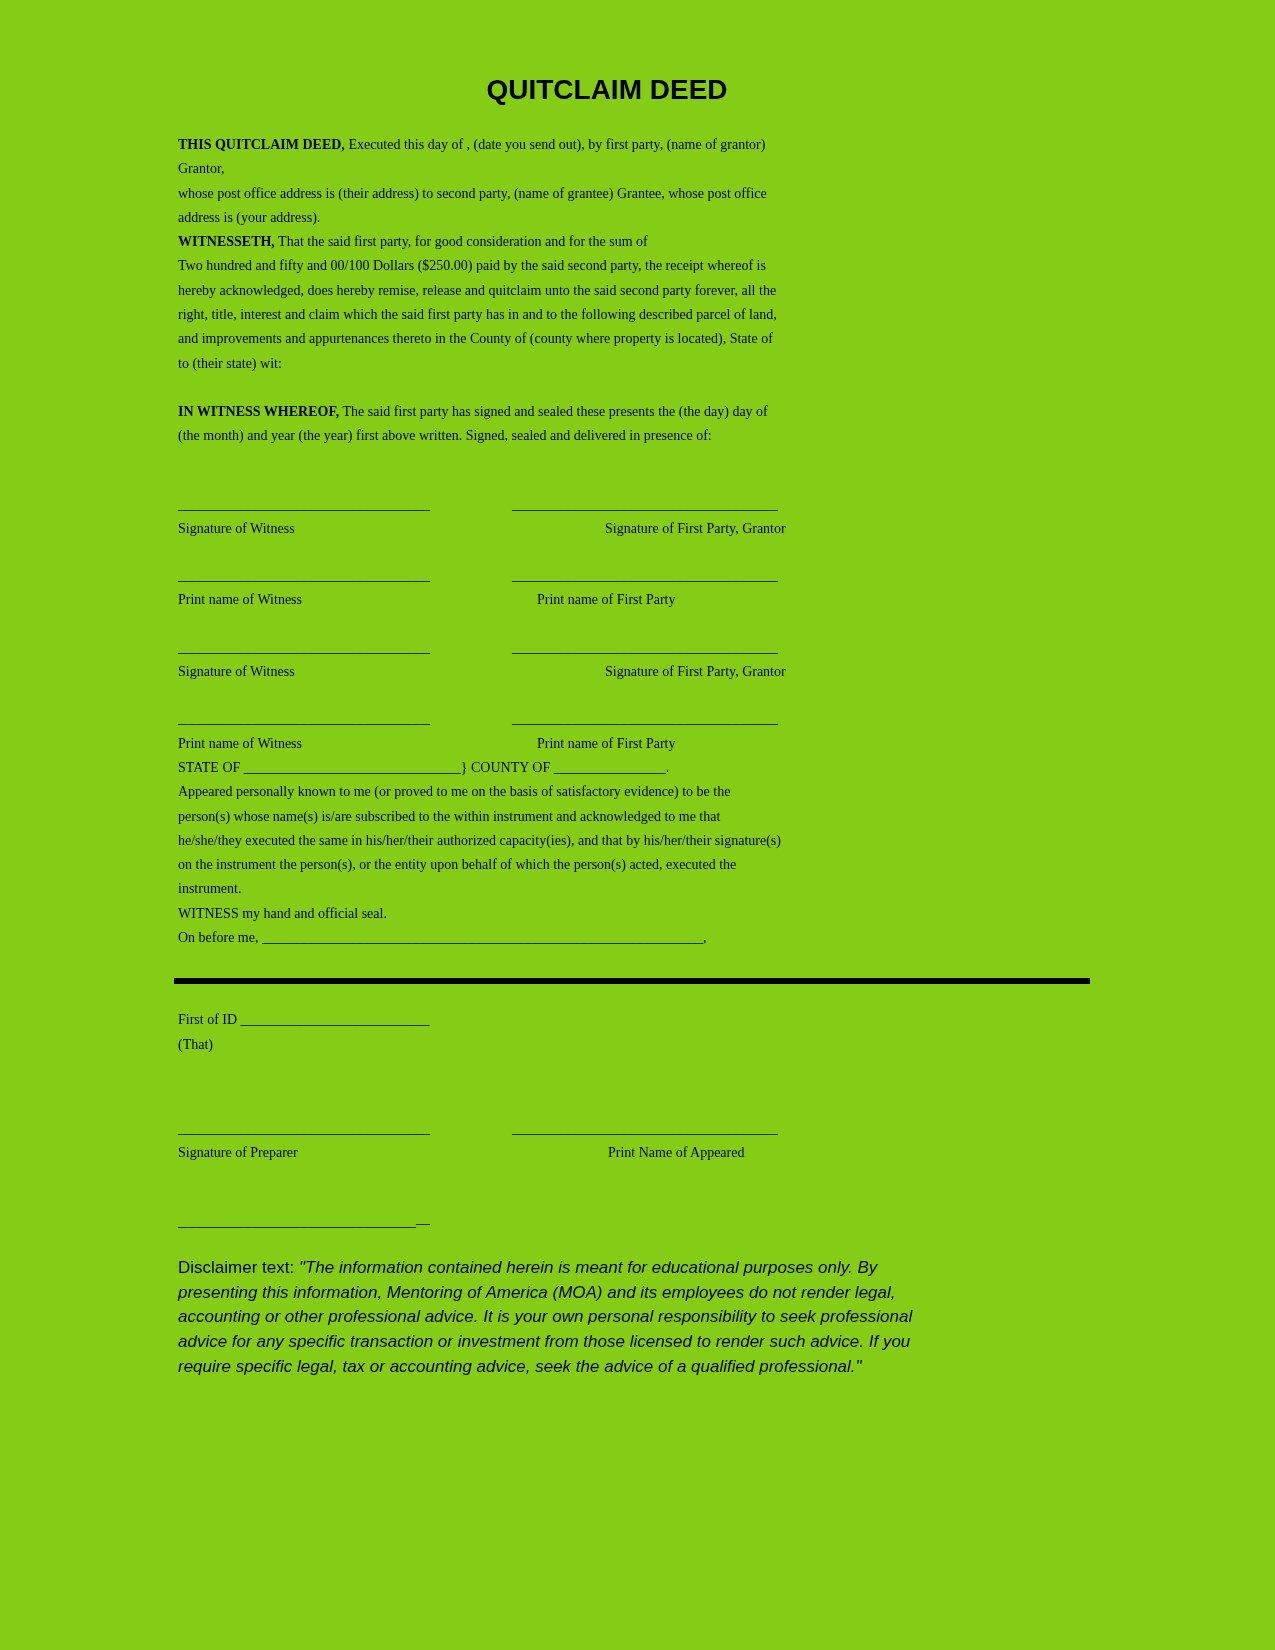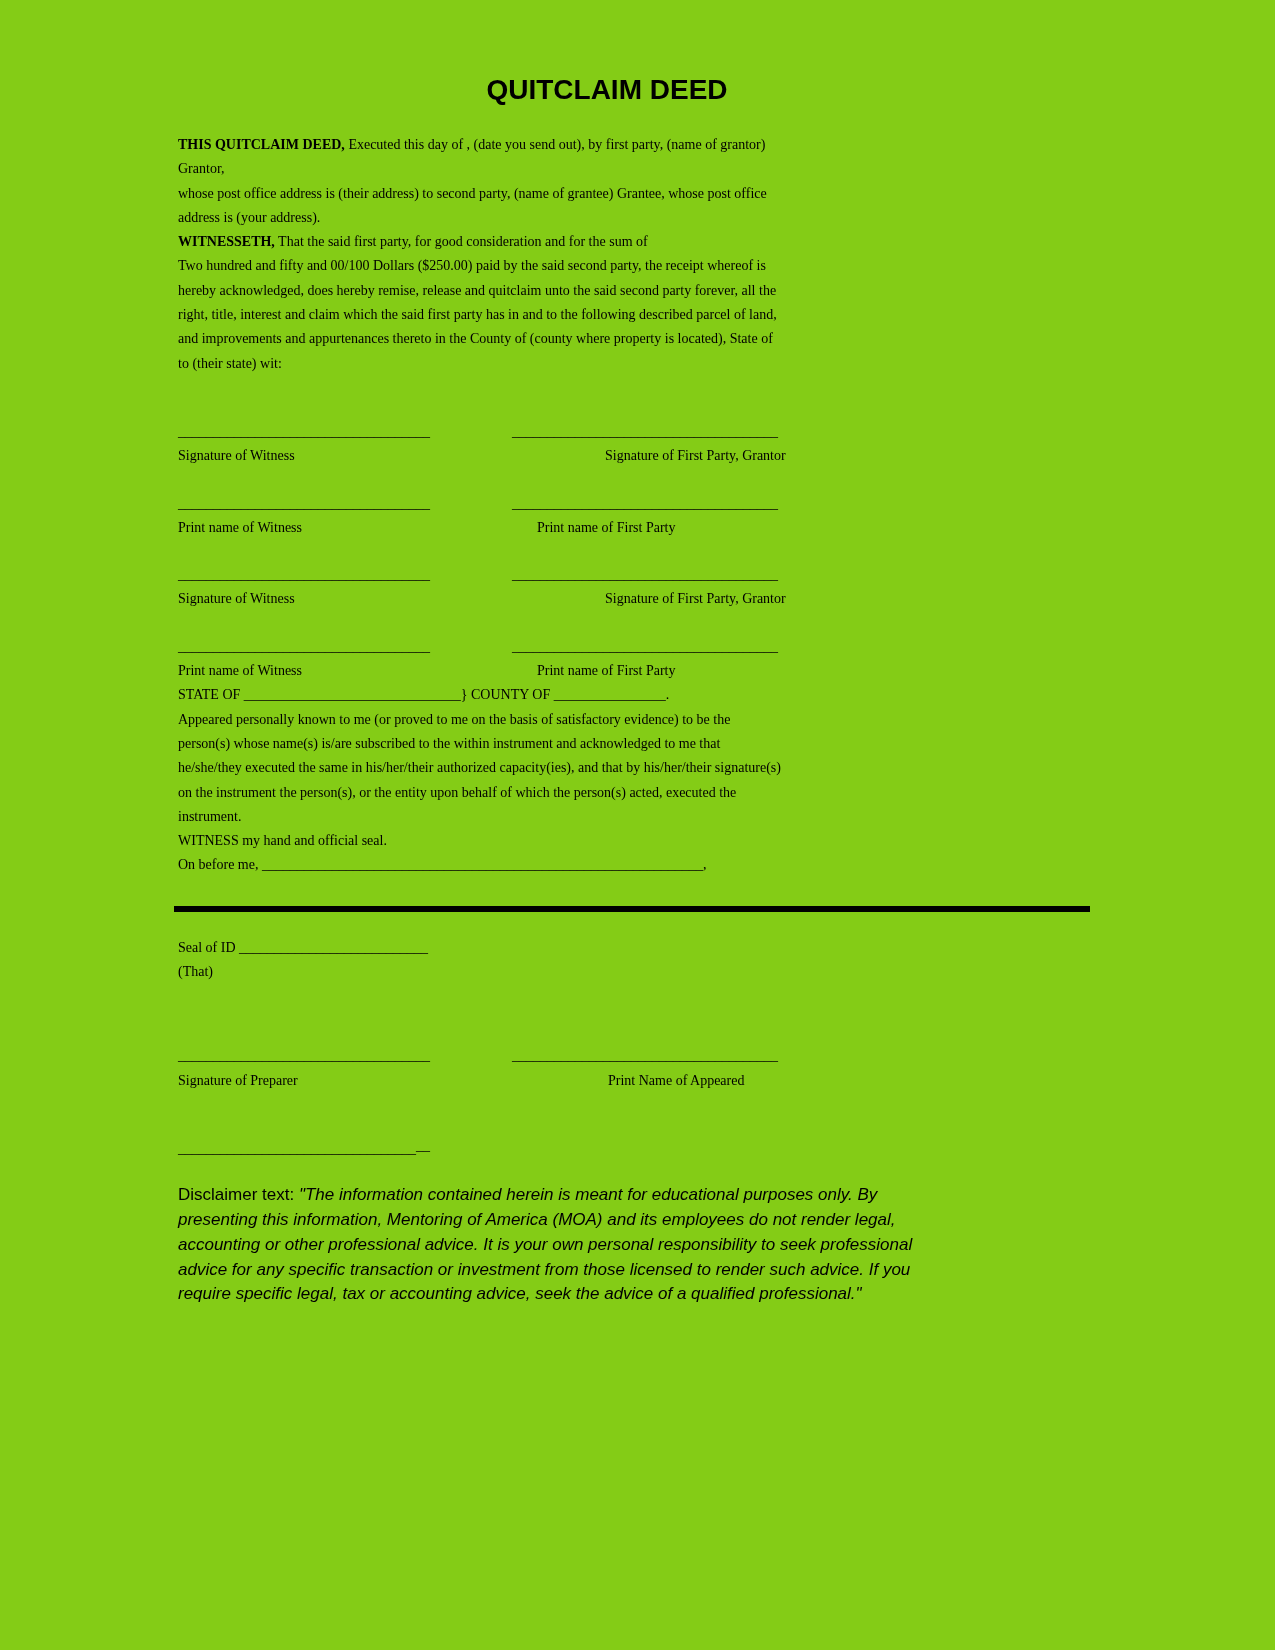--- a/index.html
+++ b/index.html
@@ -80,20 +80,22 @@
 whose post office address is (their address) to second party, (name of grantee) Grantee, whose post office
 address is (your address).</span></p>
 
     <p class="body-text"><span class="lead">WITNESSETH,</span><span> That the said first party, for good consideration and for the sum of
 Two hundred and fifty and 00/100 Dollars ($250.00) paid by the said second party, the receipt whereof is
 hereby acknowledged, does hereby remise, release and quitclaim unto the said second party forever, all the
 right, title, interest and claim which the said first party has in and to the following described parcel of land,
 and improvements and appurtenances thereto in the County of (county where property is located), State of
 to (their state) wit:</span></p>
 
+    <p class="body-text p-inwitness"><span class="lead">IN WITNESS WHEREOF,</span><span> The said first party has signed and sealed these presents the (the day) day of
+(the month) and year (the year) first above written. Signed, sealed and delivered in presence of:</span></p>
 
     <div class="sig-block first">
       <div class="sig-row body-text">
         <div class="col-l">____________________________________</div>
         <div class="col-r">______________________________________</div>
       </div>
       <div class="sig-row body-text">
         <div class="col-l">Signature of Witness</div>
         <div class="col-r ind-93">Signature of First Party, Grantor</div>
       </div>
@@ -137,21 +139,21 @@
 person(s) whose name(s) is/are subscribed to the within instrument and acknowledged to me that
 he/she/they executed the same in his/her/their authorized capacity(ies), and that by his/her/their signature(s)
 on the instrument the person(s), or the entity upon behalf of which the person(s) acted, executed the
 instrument.
 WITNESS my hand and official seal.</p>
     <p class="body-text">On before me, _______________________________________________________________,</p>
 
     <div class="rule"></div>
 
 
-    <p class="body-text typeid">Seal of ID ___________________________</p>
+    <p class="body-text typeid">First of ID ___________________________</p>
     <p class="body-text">(That)</p>
 
     <div class="sig-block preparer-block no-gap">
       <div class="sig-row body-text">
         <div class="col-l">____________________________________</div>
         <div class="col-r">______________________________________</div>
       </div>
       <div class="sig-row body-text">
         <div class="col-l">Signature of Preparer</div>
         <div class="col-r ind-96">Print Name of Appeared</div>

